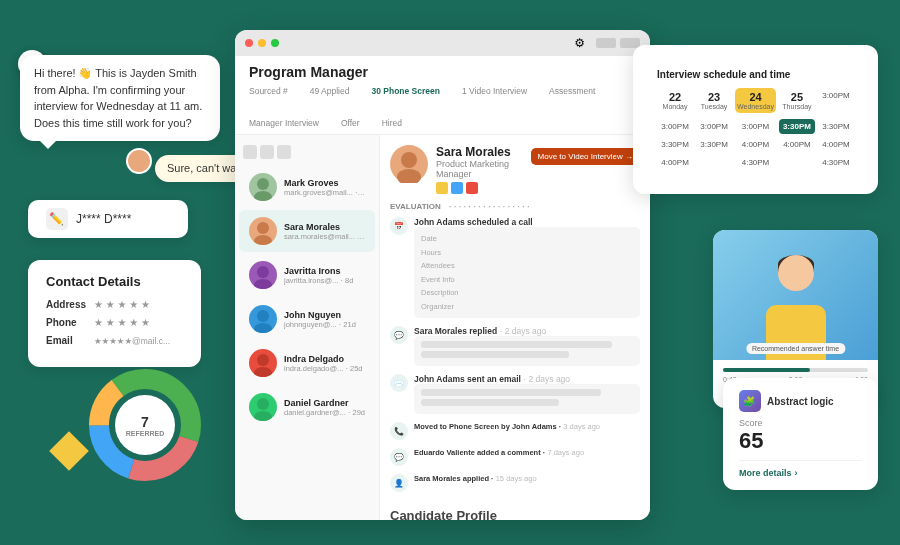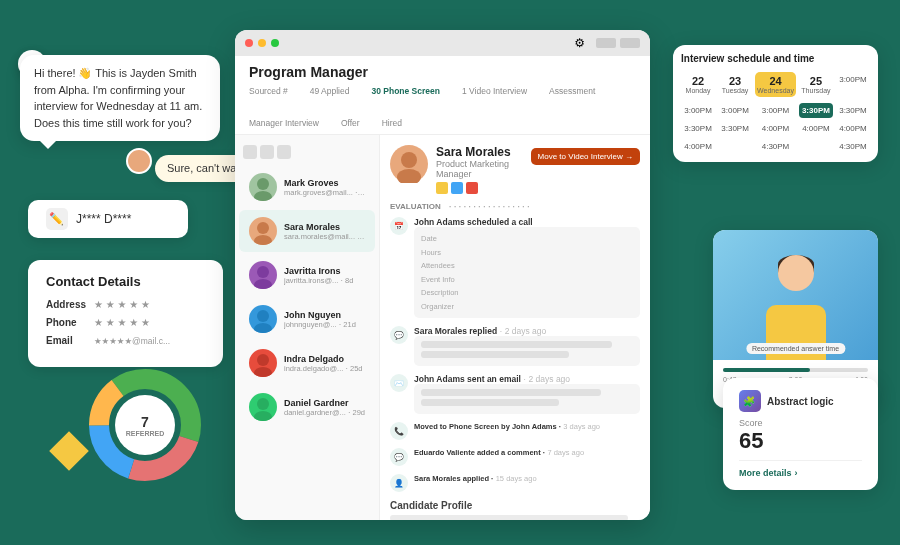--- a/index.html
+++ b/index.html
@@ -132,21 +132,21 @@
     }
 
     
     .contact-card {
       position: absolute;
       top: 260px;
       left: 28px;
       background: white;
       border-radius: 12px;
       padding: 14px 18px;
-      width: 195px;
+      width: 173px;
       box-shadow: 0 3px 12px rgba(0,0,0,0.12);
     }
     .contact-card h3 {
       font-size: 13px;
       font-weight: 700;
       margin-bottom: 10px;
       color: #222;
     }
     .contact-row {
       display: flex;
@@ -404,41 +404,41 @@
       border-radius: 5px;
       padding: 5px 7px;
     }
     .timeline-line {
       height: 7px;
       background: #e0e0e0;
       border-radius: 3px;
       margin-bottom: 3px;
     }
     .section-title {
-      font-size: 10px;
+      font-size: 13px;
       font-weight: 700;
       color: #444;
-      margin: 8px 0 4px;
+      margin: 16px 0 4px;
     }
     .content-lines .line {
       height: 6px;
       background: #ebebeb;
       border-radius: 3px;
       margin-bottom: 4px;
     }
 
     
     .schedule-card {
       position: absolute;
       top: 45px;
       right: 22px;
-      width: 205px;
+      width: 245px;
       background: white;
       border-radius: 12px;
-      padding: 8px;
+      padding: 24px;
       box-shadow: 0 4px 20px rgba(0,0,0,0.15);
     }
     .schedule-title {
       font-size: 10px;
       font-weight: 700;
       color: #222;
       margin-bottom: 8px;
     }
     .schedule-grid {
       display: grid;

